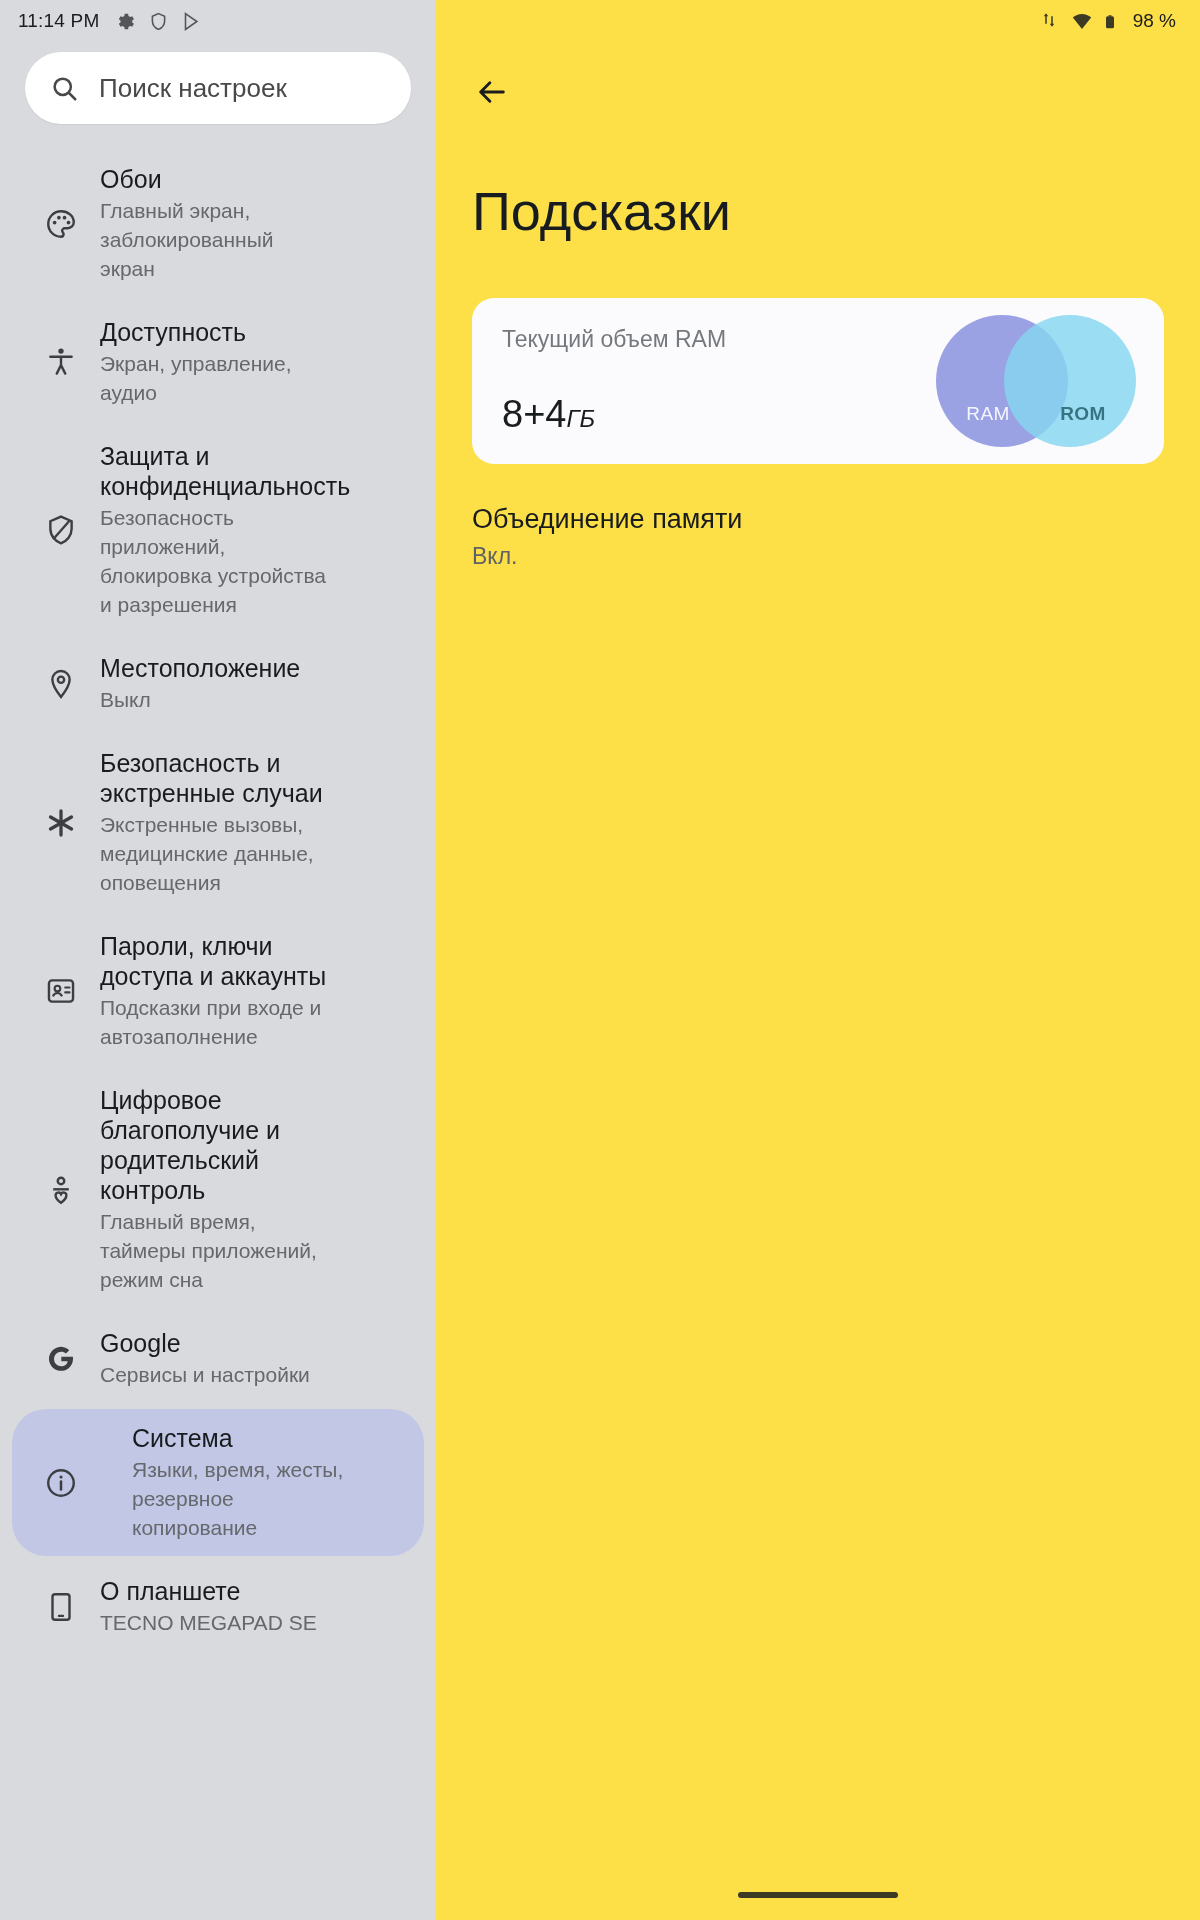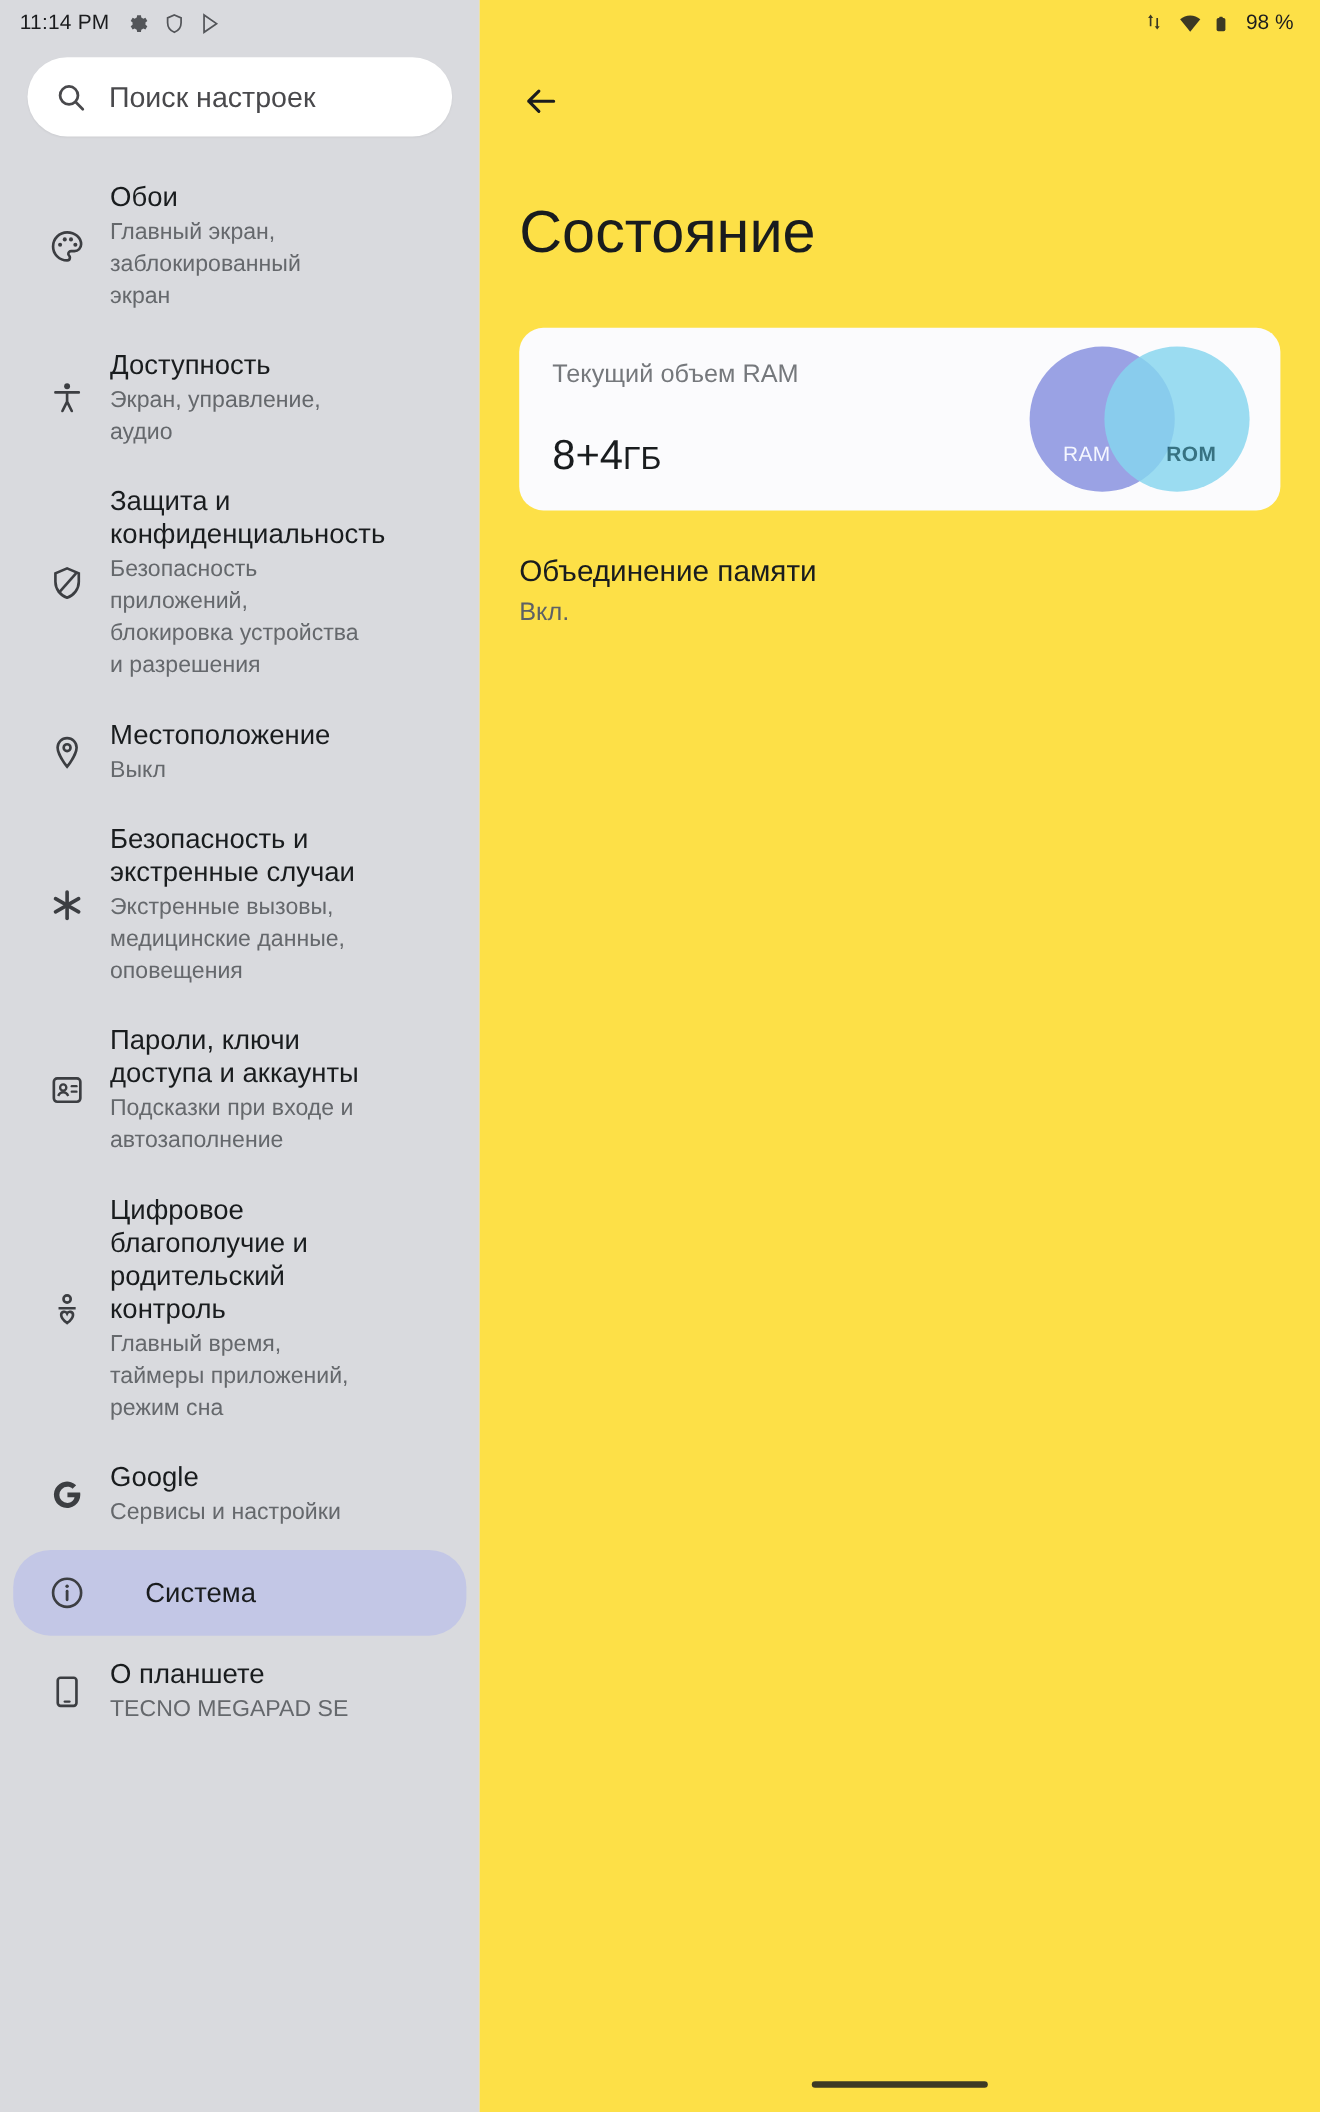--- a/index.html
+++ b/index.html
@@ -132,21 +132,21 @@
     font-size: 23px;
     color: #75787c;
   }
   .card-value {
     position: absolute;
     left: 30px;
     bottom: 28px;
     font-size: 38px;
     color: #191c1e;
   }
-  .card-value .unit { font-size: 29px; }
+  .card-value .unit { font-size: 24px; font-style: italic; }
 
   .venn {
     position: absolute;
     right: 28px;
     top: 17px;
     width: 200px;
     height: 132px;
   }
   .circle {
     position: absolute;
@@ -352,20 +352,21 @@
       <div class="nav-item selected">
         <div class="nav-ic">
           <svg viewBox="0 0 24 24" width="34" height="34">
               <circle cx="12" cy="12" r="9" fill="none" stroke="#3c3e42" stroke-width="1.7"></circle>
               <line x1="12" y1="11" x2="12" y2="16.5" stroke="#3c3e42" stroke-width="1.8" stroke-linecap="round"></line>
               <circle cx="12" cy="7.8" r="1.1" fill="#3c3e42"></circle>
             </svg>
         </div>
         <div class="nav-txt">
           <div class="nav-title">Система</div>
+          <div class="nav-sub">Языки, время, жесты, резервное копирование</div>
         </div>
       </div>
 
       <div class="nav-item">
         <div class="nav-ic">
           <svg viewBox="0 0 24 24" width="34" height="34">
               <rect x="6" y="3" width="12" height="18" rx="1.8" fill="none" stroke="#3c3e42" stroke-width="1.7"></rect>
               <line x1="10.5" y1="18.3" x2="13.5" y2="18.3" stroke="#3c3e42" stroke-width="1.5" stroke-linecap="round"></line>
             </svg>
         </div>
@@ -403,21 +404,21 @@
     <div class="back-row">
       <div class="back-btn">
         <span>
           <svg viewBox="0 0 24 24" width="34" height="34">
               <path fill="none" stroke="#1b1c1e" stroke-width="2" stroke-linecap="round" stroke-linejoin="round" d="M20 12H4m0 0l6.5-6.5M4 12l6.5 6.5"></path>
             </svg>
         </span>
       </div>
     </div>
 
-    <div class="page-title">Состояние</div>
+    <div class="page-title">Подсказки</div>
 
     <div class="card">
       <div class="card-label">Текущий объем RAM</div>
       <div class="card-value">
         <span>8+4</span><span class="unit">ГБ</span>
       </div>
       <div class="venn">
         <div class="circle ram">
           <span>RAM</span>
         </div>

